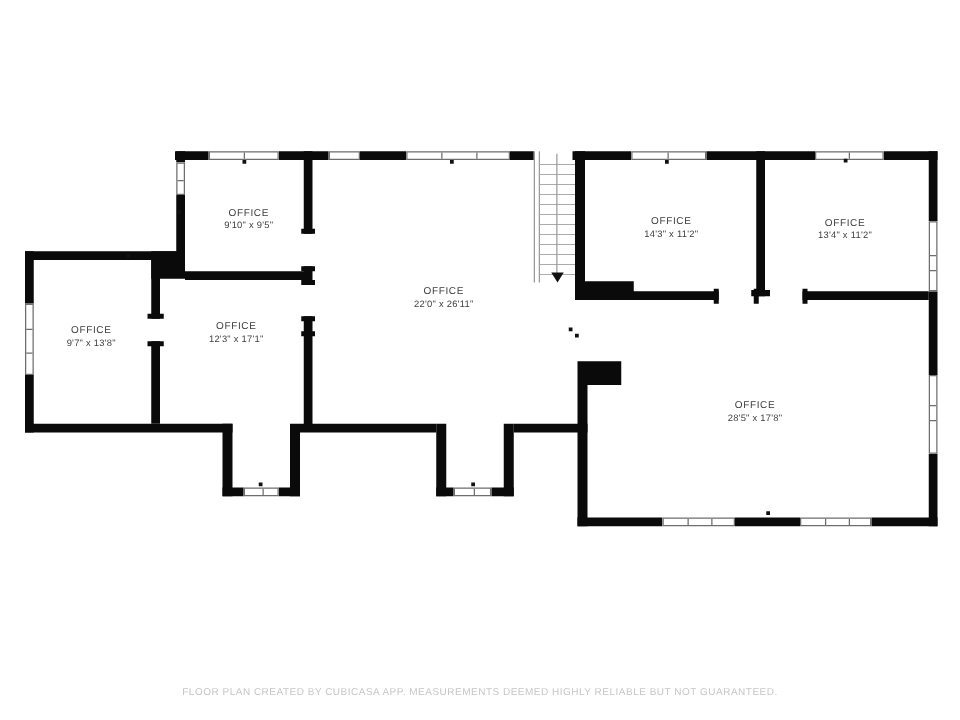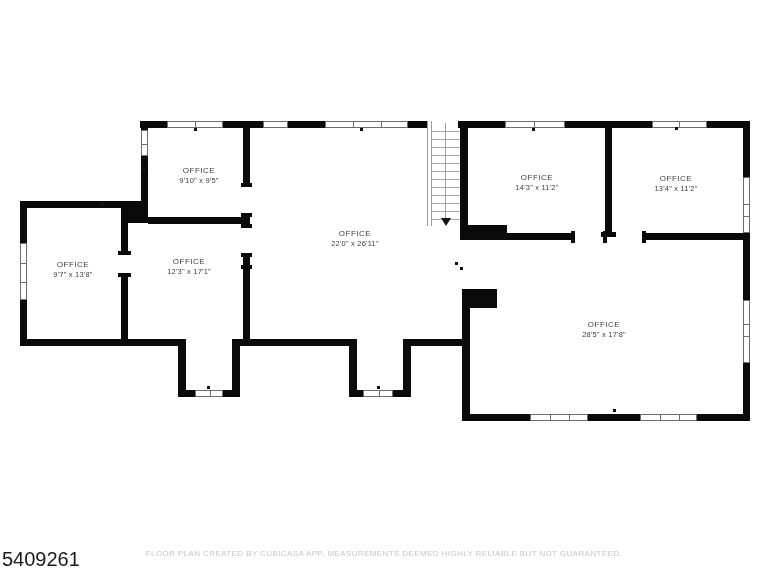--- a/index.html
+++ b/index.html
@@ -188,15 +188,14 @@
   <div class="room-label" style="left:676px;top:183px">
     <div class="rname">OFFICE</div>
     <div class="rdims">13'4" x 11'2"</div>
   </div>
   <div class="room-label" style="left:604px;top:329px">
     <div class="rname">OFFICE</div>
     <div class="rdims">28'5" x 17'8"</div>
   </div>
 
   <div class="footer">FLOOR PLAN CREATED BY CUBICASA APP. MEASUREMENTS DEEMED HIGHLY RELIABLE BUT NOT GUARANTEED.</div>
-  <div class="plan-id">5409261</div>
 
 </div>
 
 </body></html>

